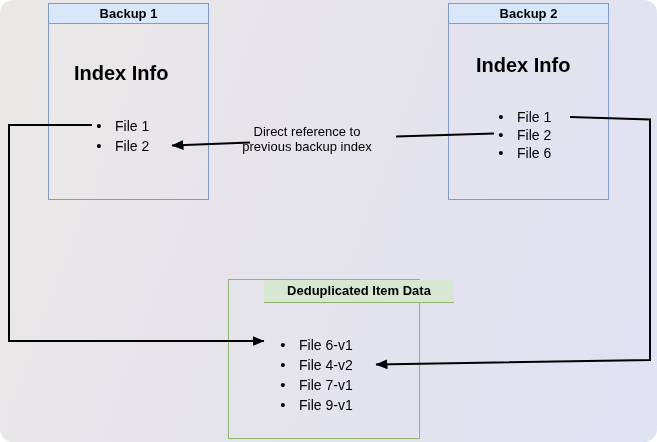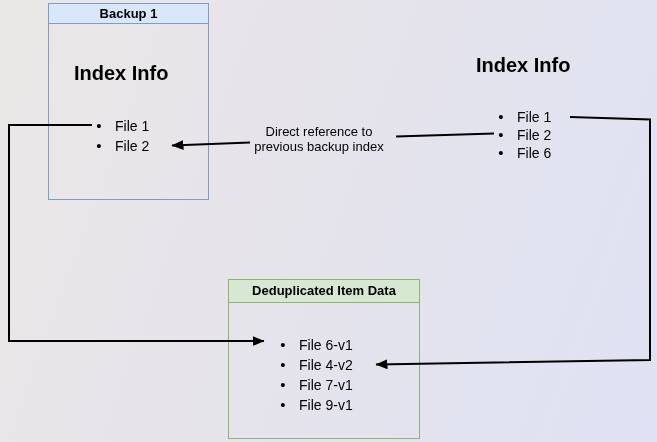--- a/index.html
+++ b/index.html
@@ -3,61 +3,65 @@
 <meta charset="utf-8">
 <style>
   html,body{margin:0;padding:0;}
   #canvas{
     position:relative;
     width:657px;height:442px;
     overflow:hidden;
     background:linear-gradient(110deg,#eae8e6 0%,#e6e4ea 40%,#dfe2f4 100%);
     font-family:"Liberation Sans","DejaVu Sans",sans-serif;
     color:#000;
+    border-radius:13px;
   }
   .box{position:absolute;box-sizing:border-box;border:1.5px solid #7e9bca;background:transparent;}
   .box-header{
     box-sizing:border-box;width:100%;
     border-bottom:1.5px solid #7e9bca;
     font-weight:bold;font-size:13px;text-align:center;
   }
   .blue .box-header{background:#d9e7fb;height:20px;line-height:19px;}
   .green{border-color:#8db56f;}
-  .green .box-header{background:#d6e8d2;border-bottom-color:#8db56f;height:23px;line-height:22px;}
+  .green .box-header{background:#d6e8d2;border-bottom-color:#8db56f;height:23px;line-height:22px;margin-left:35px;}
   .subtitle{position:absolute;font-size:20px;font-weight:bold;}
   ul.filelist{position:absolute;list-style:none;margin:0;padding:0;font-size:14px;}
   ul.filelist li{position:relative;padding-left:23px;}
   ul.filelist li::before{
     content:"\2022";
     position:absolute;left:0;top:0;width:14px;text-align:center;
     font-size:15px;
   }
   .lh20 li{height:20px;line-height:20px;}
   .lh18 li{height:18px;line-height:18px;}
   .annotation{
-    position:absolute;left:236px;top:125px;width:166px;
+    position:absolute;left:224px;top:125px;width:166px;
     font-size:13px;line-height:14.5px;text-align:center;
   }
   svg.arrows{position:absolute;left:0;top:0;pointer-events:none;}
   svg.arrows path{fill:none;stroke:#000;stroke-width:2;}
 </style>
 </head>
 <body>
 
 <div id="canvas">
 
   <div class="box blue" style="left:48px;top:3px;width:161px;height:197px;">
     <div class="box-header">Backup 1</div>
   </div>
   <div class="subtitle" style="left:74px;top:62px;">Index Info</div>
   <ul class="filelist lh20" style="left:92px;top:116px;">
     <li>File 1</li>
     <li>File 2</li>
   </ul>
 
+  <div class="box blue" style="left:448px;top:3px;width:161px;height:197px;">
+    <div class="box-header">Backup 2</div>
+  </div>
   <div class="subtitle" style="left:476px;top:54px;">Index Info</div>
   <ul class="filelist lh18" style="left:494px;top:108px;">
     <li>File 1</li>
     <li>File 2</li>
     <li>File 6</li>
   </ul>
 
   <div class="box green" style="left:228px;top:279px;width:192px;height:160px;">
     <div class="box-header">Deduplicated Item Data</div>
   </div>

